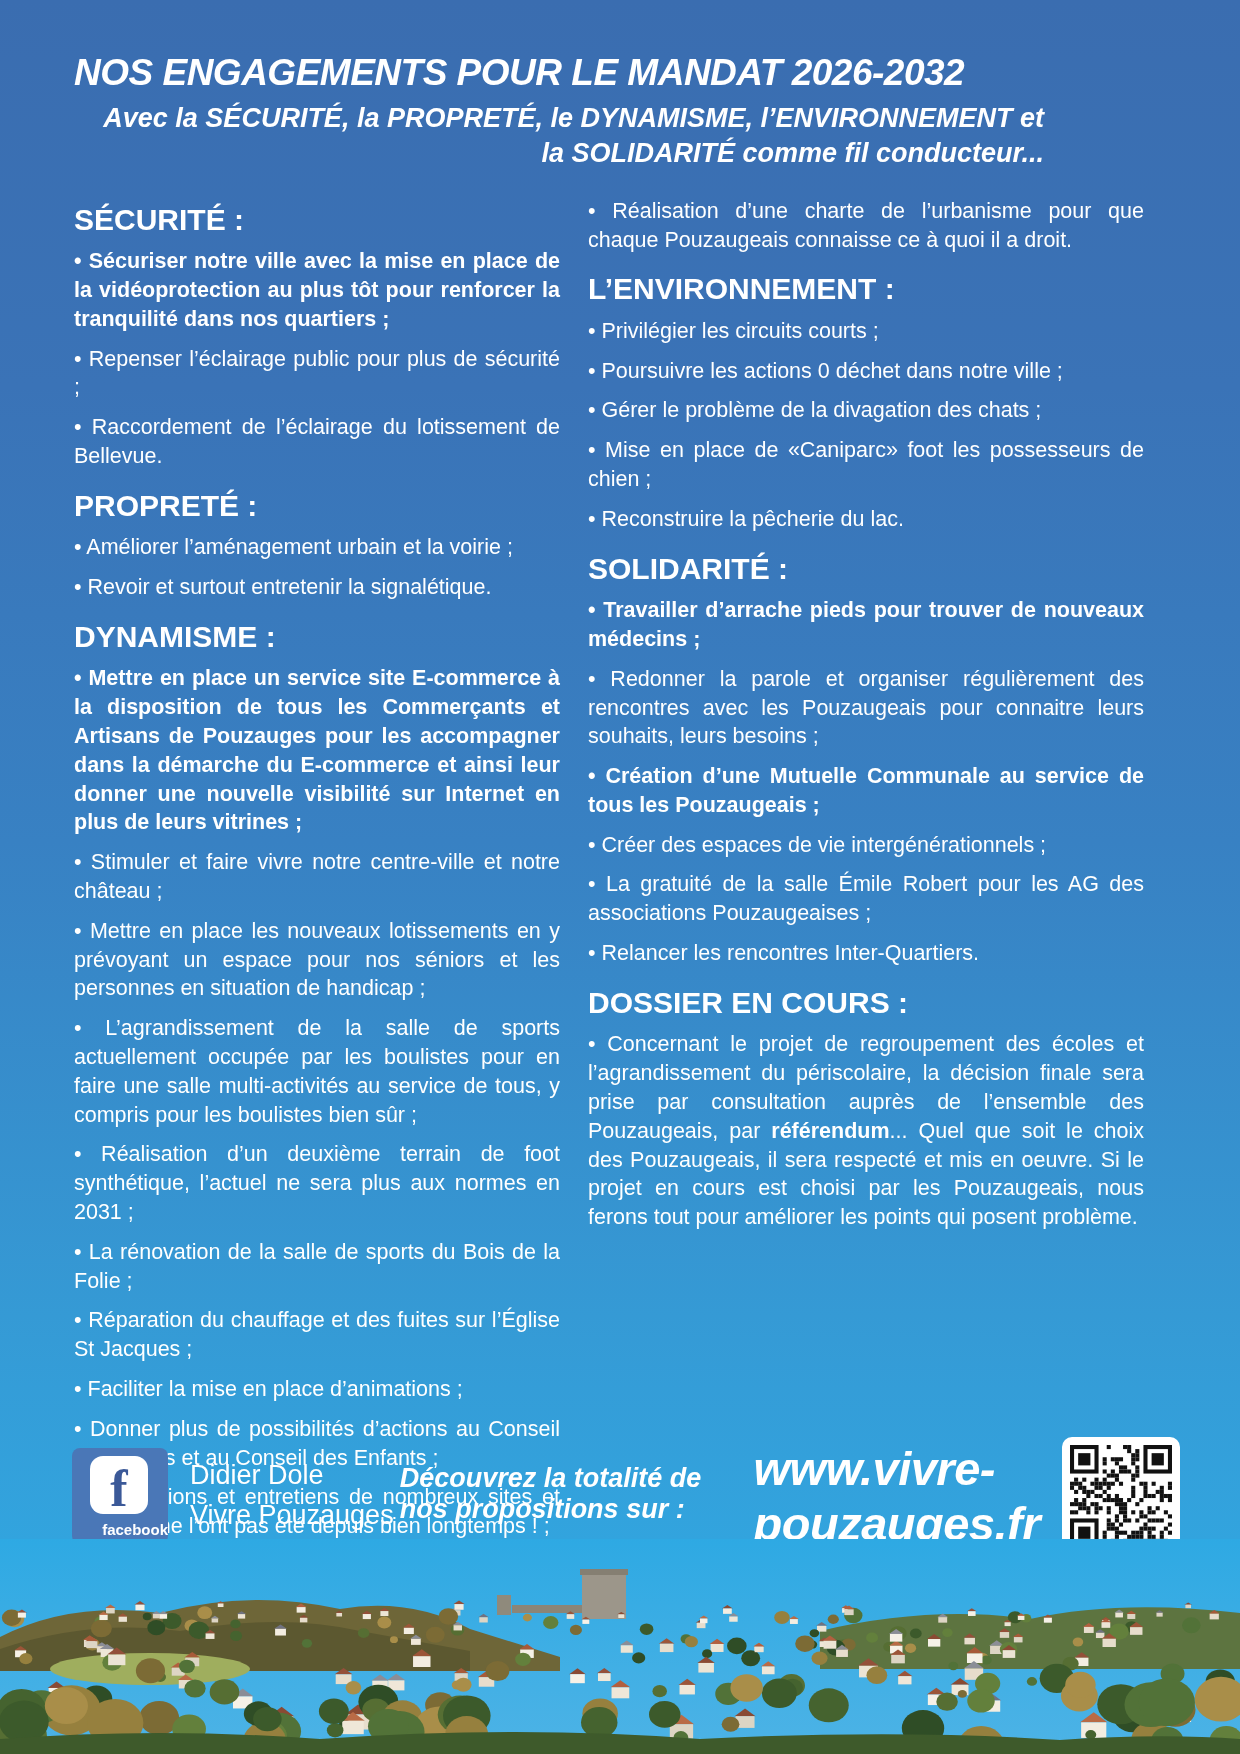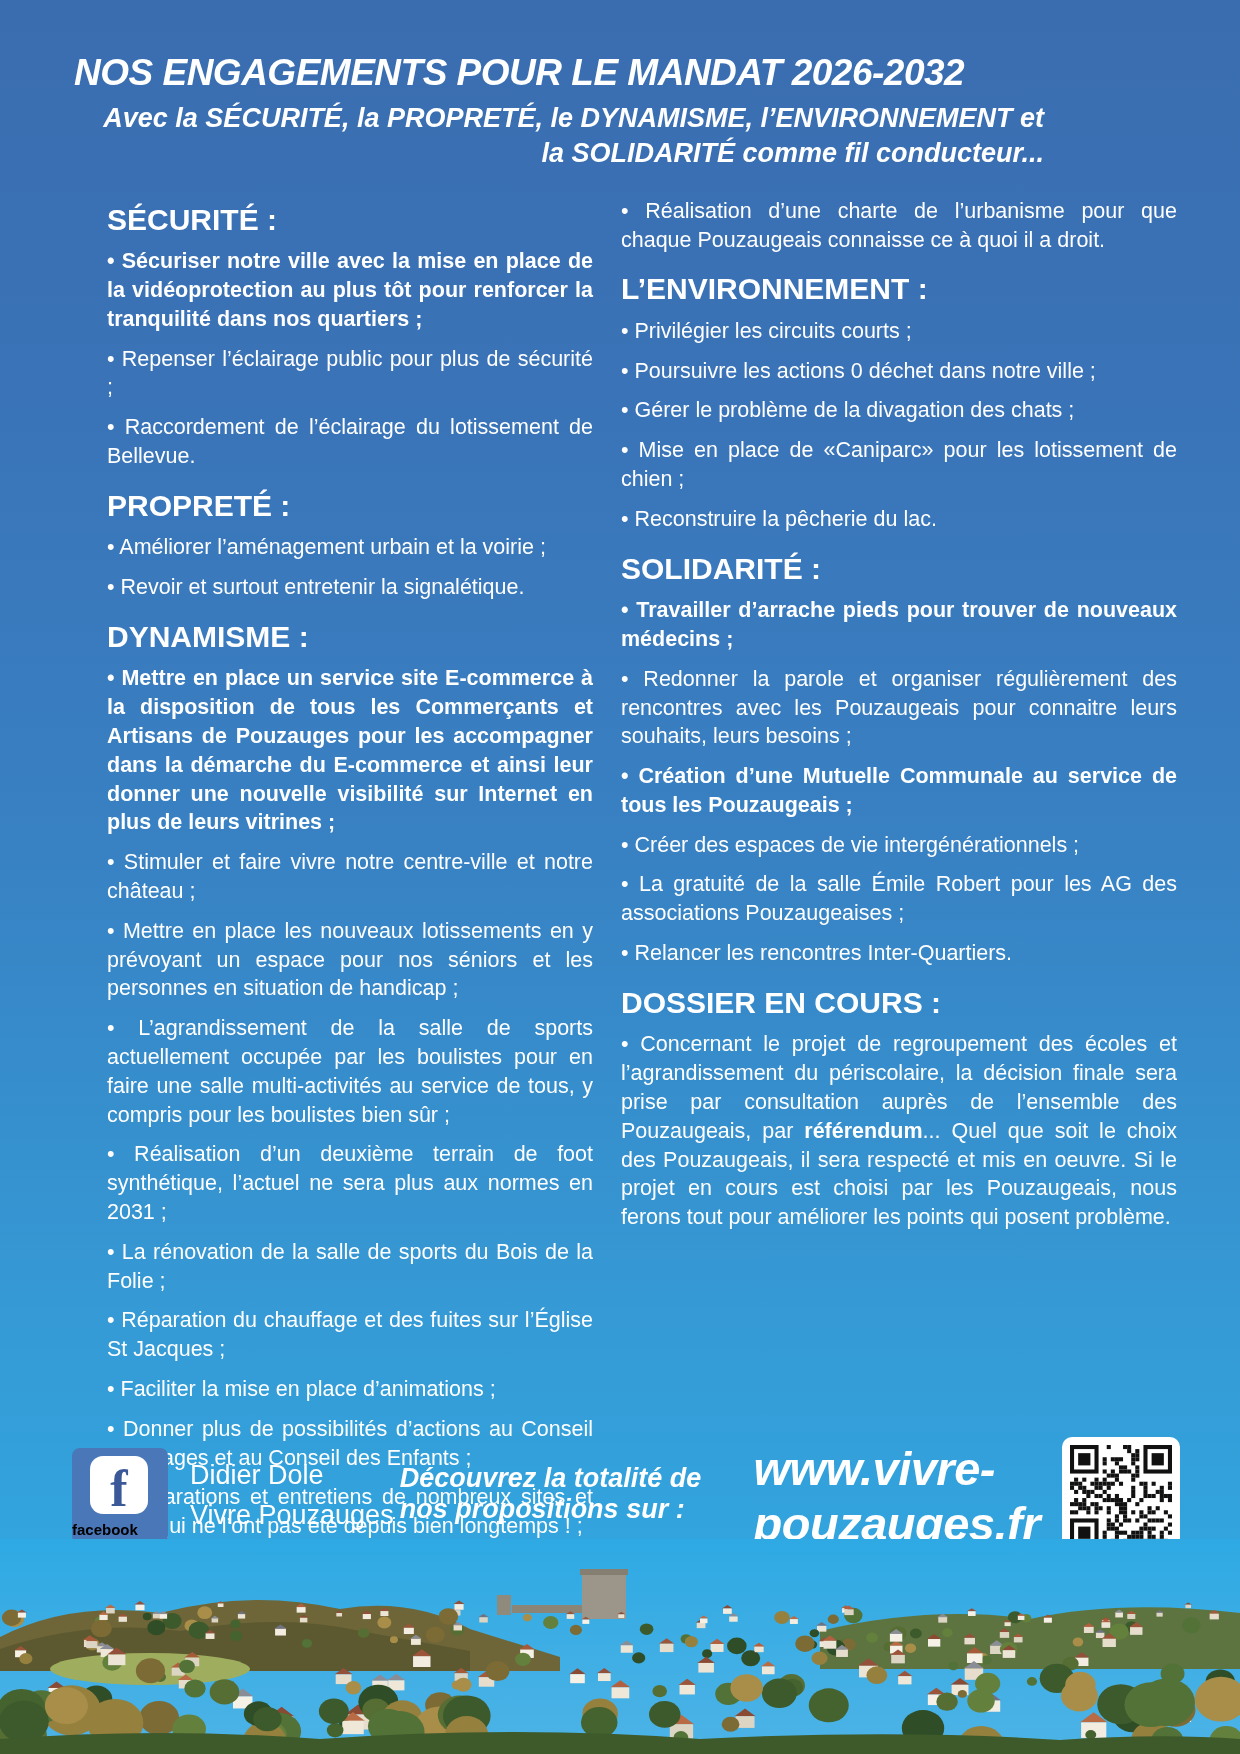--- a/index.html
+++ b/index.html
@@ -15,21 +15,21 @@
   .header{padding:52px 72px 0 74px;}
   .page-title{
     font-size:37px;font-weight:bold;font-style:italic;
     letter-spacing:-0.5px;margin:0 0 6px 0;line-height:1.15;
   }
   .page-subtitle{
     font-size:27px;font-weight:bold;font-style:italic;
     margin:0;max-width:970px;line-height:1.3;text-align:right;
   }
   .columns{
-    display:flex;gap:28px;padding:26px 68px 0 74px;box-sizing:border-box;margin-left:33px;
+    display:flex;gap:28px;padding:26px 68px 0 74px;box-sizing:border-box;
   }
   .col{box-sizing:border-box;}
   .col-left{width:486px;flex:none;}
   .col-right{width:556px;flex:none;}
   .section-heading{
     font-size:30px;font-weight:bold;margin:18px 0 10px 0;line-height:1.15;
   }
   .col > .section-heading:first-child{margin-top:6px;}
   .bullet{
     font-size:21.5px;line-height:1.34;margin:0 0 11px 0;
@@ -50,22 +50,22 @@
   .fb-badge{
     position:absolute;left:18px;top:8px;width:58px;height:58px;
     background:#ffffff;border-radius:13px;
     display:flex;align-items:center;justify-content:center;
   }
   .fb-f{
     color:#3b5998;font-size:52px;font-weight:bold;line-height:1;
     font-family:"Liberation Serif",serif;transform:translateY(4px);
   }
   .fb-word{
-    position:absolute;left:0;right:0;bottom:6px;text-align:left;
-    font-size:15px;font-weight:bold;color:#000000;
+    position:absolute;left:0;right:0;bottom:6px;text-align:right;
+    font-size:15px;font-weight:bold;color:#ffffff;
   }
   .fb-names{margin-left:22px;font-size:27px;line-height:1.45;}
   .center-group{
     flex:1;display:flex;flex-direction:row;align-items:center;
     justify-content:center;transform:translateX(6px);
   }
   .discover-text{
     font-size:27px;font-weight:bold;font-style:italic;margin:0 0 4px 0;
   }
   .website-link{
@@ -110,21 +110,21 @@
         <p class="bullet">• Faciliter la mise en place d’animations ;</p>
         <p class="bullet">• Donner plus de possibilités d’actions au Conseil des Sages et au Conseil des Enfants ;</p>
         <p class="bullet">• Réparations et entretiens de nombreux sites et lieux qui ne l’ont pas été depuis bien longtemps ! ;</p>
       </div>
     <div class="col col-right" id="col-right">
         <p class="bullet">• Réalisation d’une charte de l’urbanisme pour que chaque Pouzaugeais connaisse ce à quoi il a droit.</p>
         <div class="section-heading">L’ENVIRONNEMENT :</div>
         <p class="bullet">• Privilégier les circuits courts ;</p>
         <p class="bullet">• Poursuivre les actions 0 déchet dans notre ville ;</p>
         <p class="bullet">• Gérer le problème de la divagation des chats ;</p>
-        <p class="bullet">• Mise en place de «Caniparc» pour les lotissement de chien ;</p>
+        <p class="bullet">• Mise en place de «Caniparc» foot les possesseurs de chien ;</p>
         <p class="bullet">• Reconstruire la pêcherie du lac.</p>
         <div class="section-heading">SOLIDARITÉ :</div>
         <p class="bullet bold">• Travailler d’arrache pieds pour trouver de nouveaux médecins ;</p>
         <p class="bullet">• Redonner la parole et organiser régulièrement des rencontres avec les Pouzaugeais pour connaitre leurs souhaits, leurs besoins ;</p>
         <p class="bullet bold">• Création d’une Mutuelle Communale au service de tous les Pouzaugeais ;</p>
         <p class="bullet">• Créer des espaces de vie intergénérationnels ;</p>
         <p class="bullet">• La gratuité de la salle Émile Robert pour les AG des associations Pouzaugeaises ;</p>
         <p class="bullet">• Relancer les rencontres Inter-Quartiers.</p>
         <div class="section-heading">DOSSIER EN COURS :</div>
         <p class="bullet"><span>• Concernant le projet de regroupement des écoles et l’agrandissement du périscolaire,  la décision finale sera prise par consultation auprès de l’ensemble des Pouzaugeais, par </span><span class="rich-bold">référendum</span><span>... Quel que soit le choix des Pouzaugeais, il sera respecté et mis en oeuvre. Si le projet en cours est choisi par les Pouzaugeais, nous ferons tout pour améliorer les points qui posent problème.</span></p>

